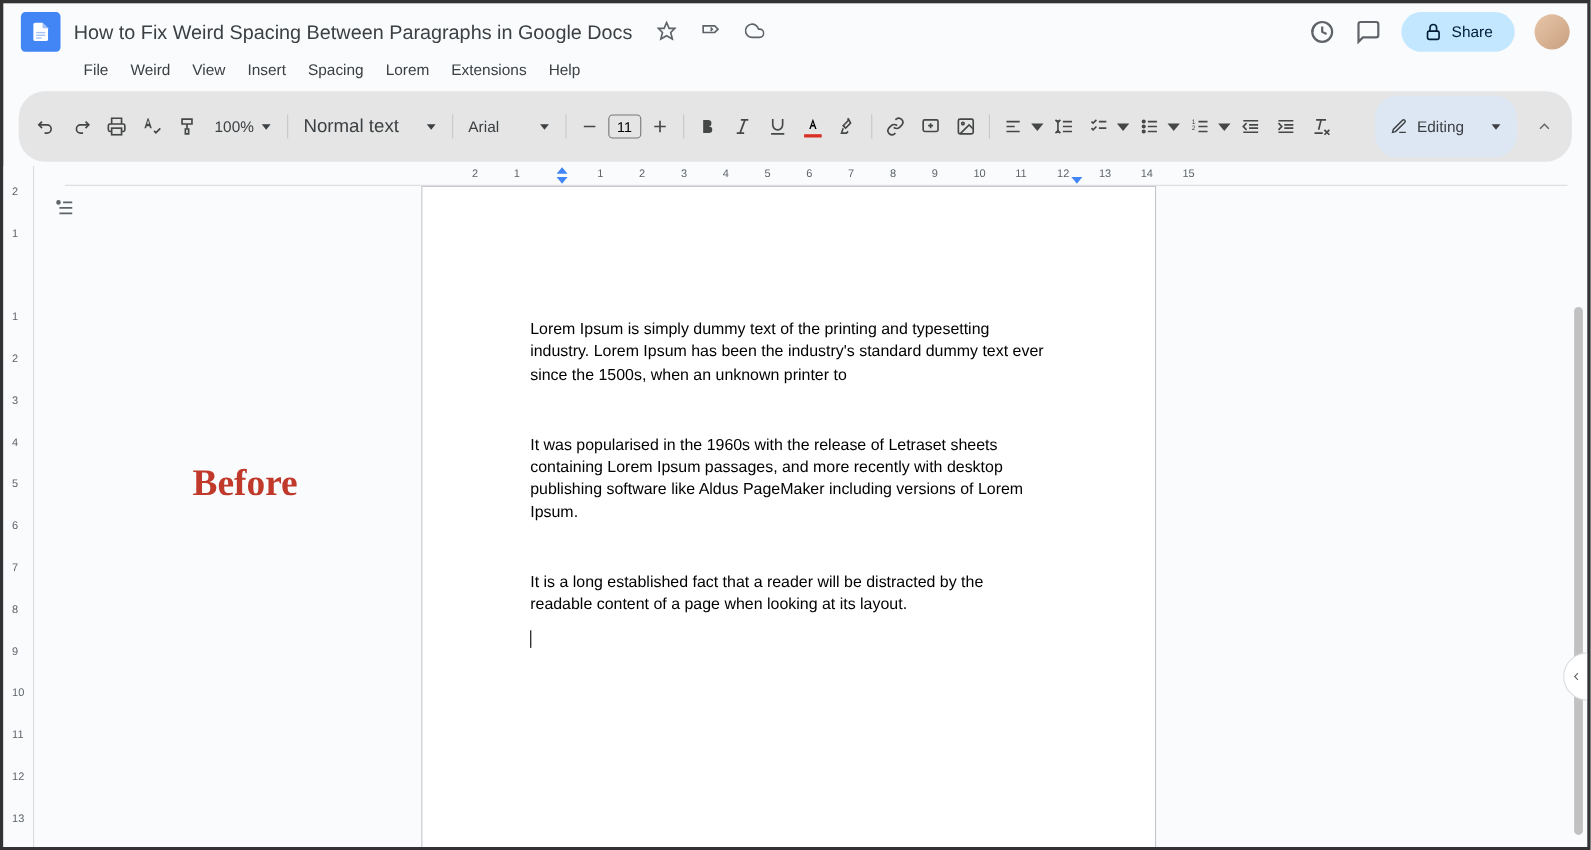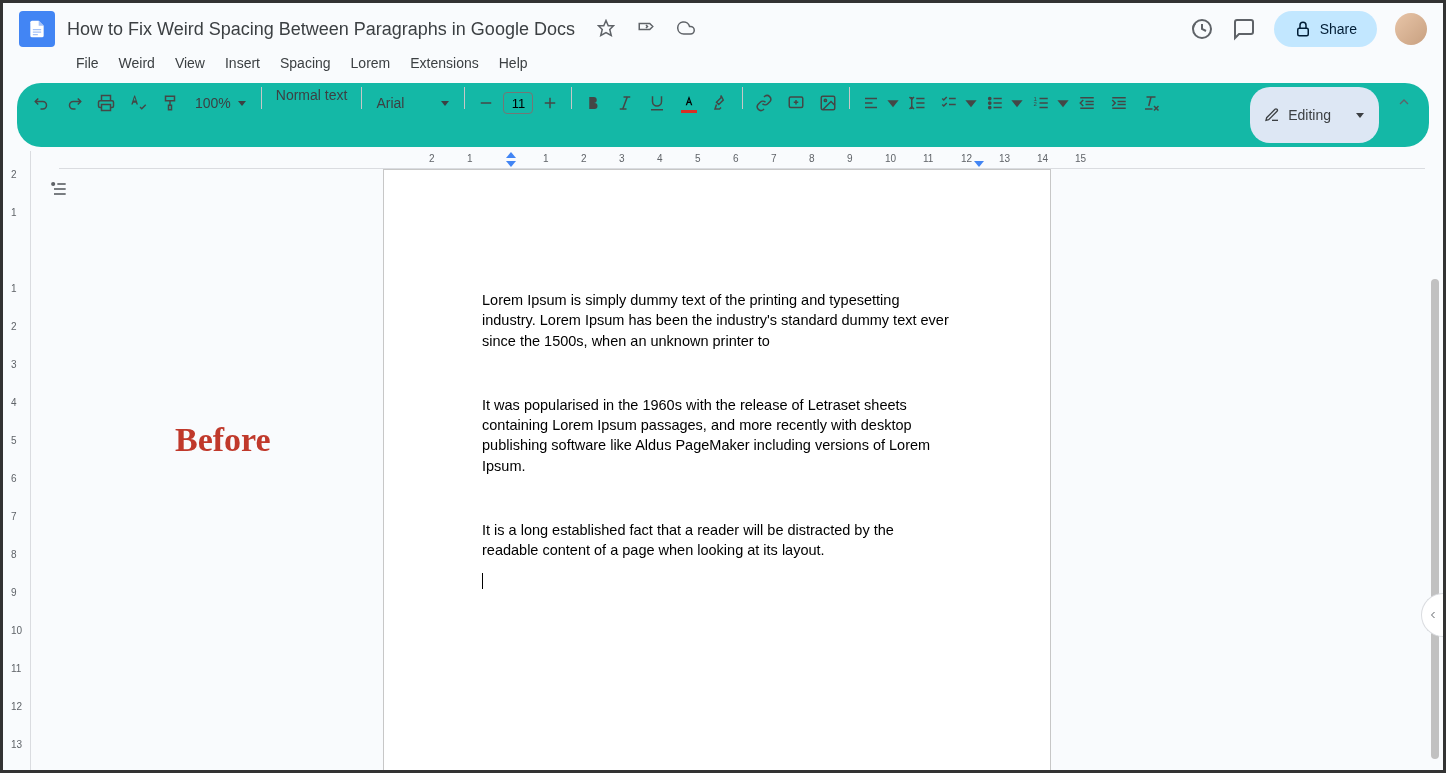--- a/index.html
+++ b/index.html
@@ -71,22 +71,22 @@
   padding: 4px 9px;
   font-size: 14px;
   color: #3c4043;
   border-radius: 4px;
   cursor: pointer;
 }
 
 
 .toolbar {
   display: flex;
-  align-items: flex-start;
-  background: #14b8a6;
+  align-items: center;
+  background: #e5e5e5;
   border-radius: 24px;
   margin: 0 14px;
   padding: 4px 10px;
   gap: 2px;
 }
 .tb-btn {
   width: 30px; height: 32px;
   display: flex; align-items: center; justify-content: center;
   border-radius: 4px;
   cursor: pointer;
@@ -94,23 +94,22 @@
 }
 .tb-btn svg { width: 18px; height: 18px; }
 .tb-sep { width: 1px; height: 22px; background: #c7c7c7; margin: 0 4px; }
 .zoom-select {
   display: flex; align-items: center; gap: 6px;
   padding: 0 8px; font-size: 14px; color: #3c4043; cursor: pointer;
   height: 32px;
 }
 .style-select {
   display: flex; align-items: center; gap: 24px;
-  padding: 0 8px; font-size: 14px; color: #3c4043; cursor: pointer;
+  padding: 0 8px; font-size: 17px; color: #3c4043; cursor: pointer;
   height: 32px;
-  flex-direction: column;
 }
 .font-select {
   display: flex; align-items: center; gap: 36px;
   padding: 0 8px; font-size: 14px; color: #3c4043; cursor: pointer;
   height: 32px;
 }
 .fontsize-group { display: flex; align-items: center; gap: 2px; }
 .fontsize-input {
   width: 30px; height: 22px;
   border: 1px solid #747775;

